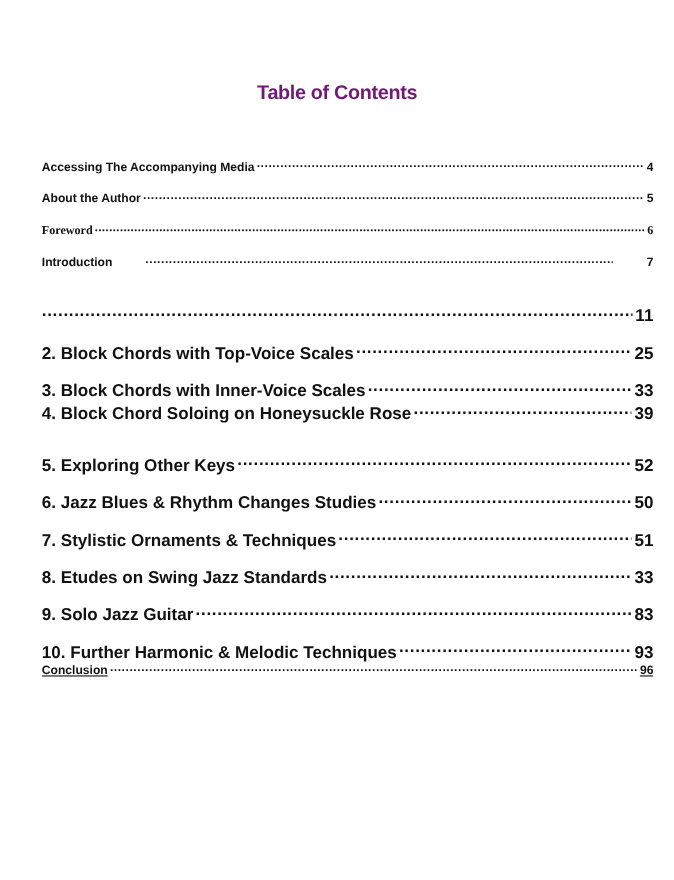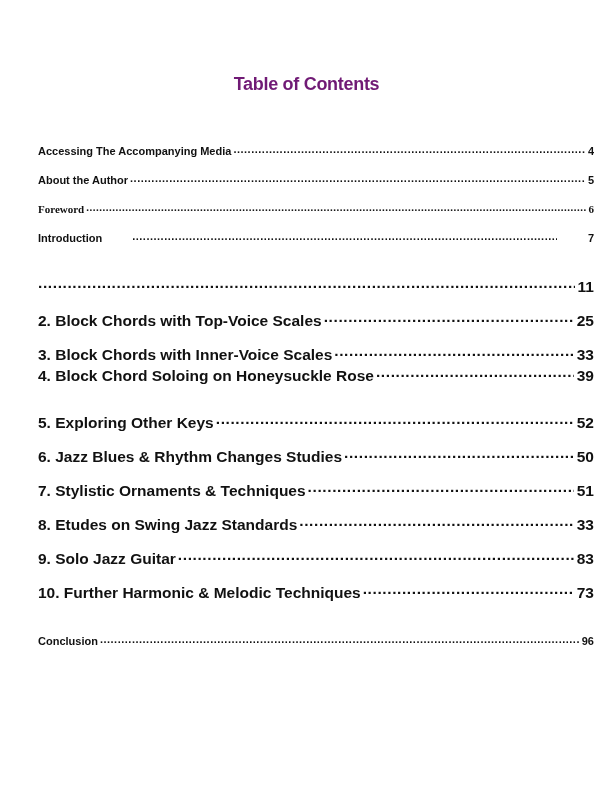--- a/index.html
+++ b/index.html
@@ -141,20 +141,20 @@
   <span class="toc-page">33</span>
 </div>
 <div class="toc-row large" style="top:548px;">
   <span class="toc-label">9. Solo Jazz Guitar</span>
   <span class="toc-leader"></span>
   <span class="toc-page">83</span>
 </div>
 <div class="toc-row large" style="top:582px;">
   <span class="toc-label">10. Further Harmonic &amp; Melodic Techniques</span>
   <span class="toc-leader"></span>
-  <span class="toc-page">73</span>
+  <span class="toc-page">93</span>
 </div>
 
-<div class="toc-row small" style="top:634px;">
+<div class="toc-row small" style="top:602px;text-decoration:underline;">
   <span class="toc-label">Conclusion</span>
   <span class="toc-leader"></span>
   <span class="toc-page">96</span>
 </div>
 
 </body></html>

